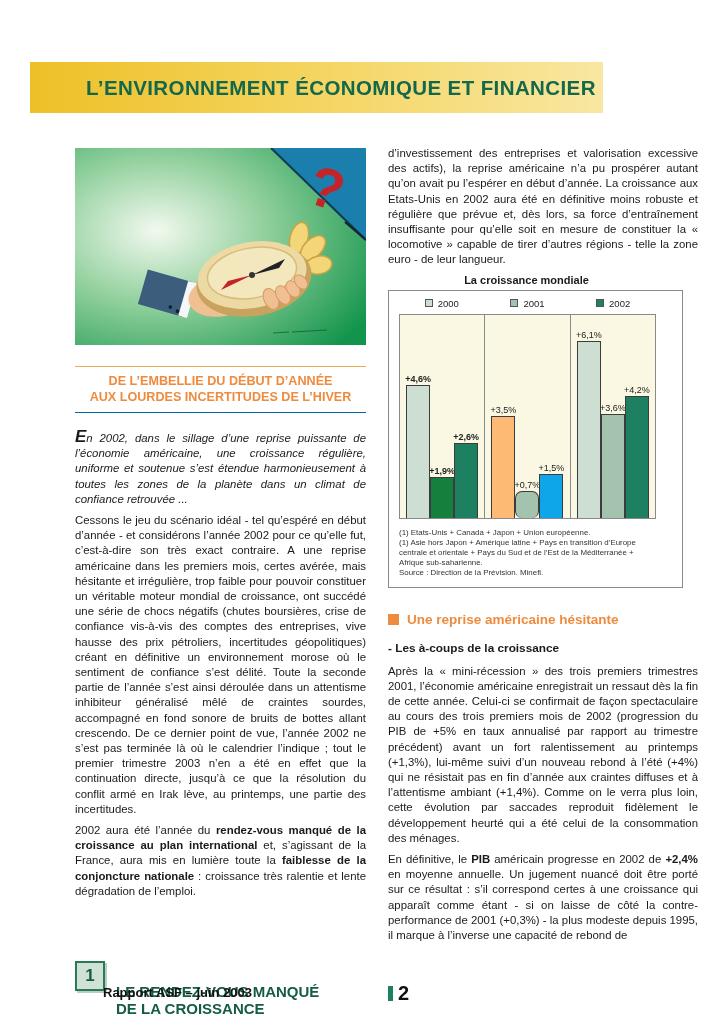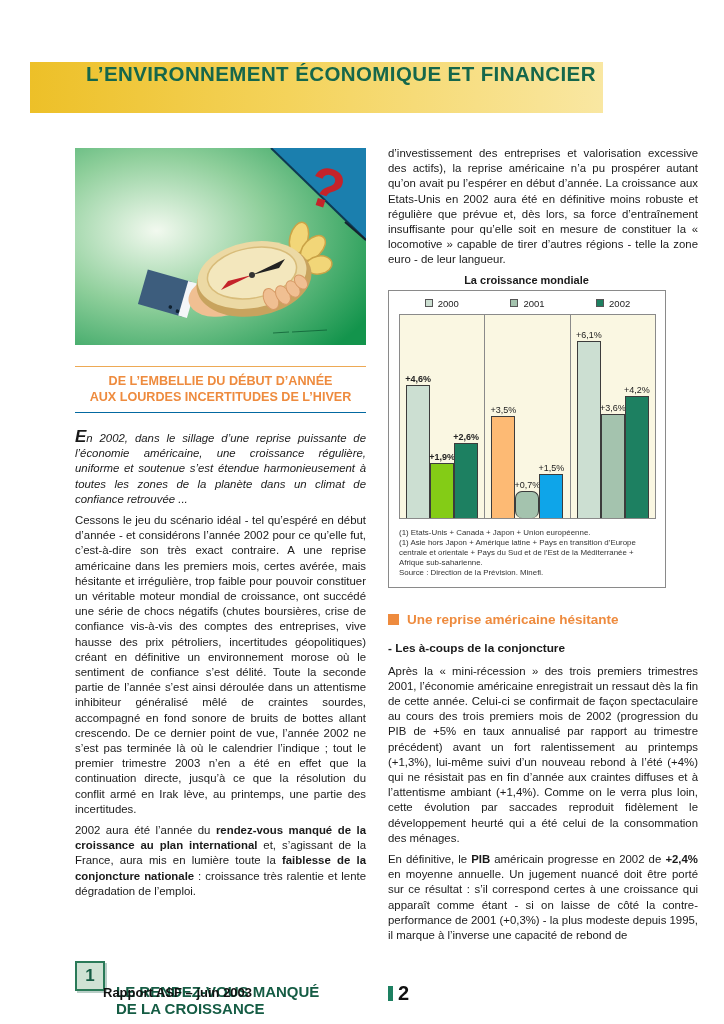--- a/index.html
+++ b/index.html
@@ -5,21 +5,21 @@
   html,body { margin:0; padding:0; background:#ffffff; }
   .page {
     position:relative; width:724px; height:1024px; background:#ffffff;
     font-family:"Liberation Sans", sans-serif; color:#1a1a1a; overflow:hidden;
   }
 
   
   .banner {
     position:absolute; left:30px; top:62px; width:573px; height:51px;
     background:linear-gradient(90deg,#edc028 0%,#f4d35b 45%,#f9e7a2 100%);
-    display:flex; 
+    display:flex; align-items:center;
   }
   .banner h1 { margin:0 0 0 56px; font-size:20.5px; font-weight:bold; color:#15674b; letter-spacing:0.4px; }
 
   
   .col-left  { position:absolute; left:75px;  top:148px; width:291px; }
   .col-right { position:absolute; left:388px; top:146px; width:310px; }
 
   p.body { margin:0 0 6px 0; font-size:11.4px; line-height:15.2px; text-align:justify; }
   .dropcap { font-size:17px; font-weight:bold; }
   .italic { font-style:italic; }
@@ -37,21 +37,21 @@
   .sec1 { margin-top:36px; display:flex; gap:11px; align-items:center; }
   .sec1-num {
     width:26px; height:26px; flex:0 0 26px; border:2px solid #2a7a58; background:#cfe2d4;
     color:#155c44; font-weight:bold; font-size:17px; display:flex; align-items:center; justify-content:center;
     box-shadow:2px 2px 0 rgba(23,92,68,0.30);
   }
   .sec1-title { color:#155c44; font-weight:bold; font-size:15px; line-height:17px;margin-top:48px; }
 
   
   .chart-title { width:277px; text-align:center; font-weight:bold; font-size:11px; margin:2px 0 4px; }
-  .chart-box { width:257px; border:1px solid #8a8a8a; padding:4px 9px 8px 10px; }
+  .chart-box { width:257px; border:1px solid #8a8a8a; padding:4px 26px 8px 10px; }
   .legend { display:flex; justify-content:space-around; padding:3px 0 5px; font-size:9.5px; color:#222; }
   .legend-item { display:flex; align-items:center; gap:5px; }
   .swatch { width:8px; height:8px; border:1px solid #555; box-sizing:border-box; }
   .plot { position:relative; height:205px; border:1px solid #8a8a8a; background:#faf7e2; display:flex; box-sizing:border-box; }
   .panel { flex:1; display:flex; align-items:flex-end; justify-content:center; }
   .panel + .panel { border-left:1px solid #8a8a8a; }
   .bar { position:relative; width:24px; border:1px solid #3c3c3c; border-bottom:none; box-sizing:border-box; }
   .bar-label {
     position:absolute; bottom:100%; left:50%; transform:translateX(-50%);
     margin-bottom:2px; font-size:9px; white-space:nowrap; color:#222;
@@ -170,21 +170,21 @@
           <span class="legend-item">
             <span class="swatch" style="background: rgb(29, 128, 97);"></span>
             <span>2002</span>
           </span>
         </div>
       <div class="plot">
           <div class="panel">
             <div class="bar" style="background: rgb(204, 223, 210); height: 133px;">
               <div class="bar-label" style="font-weight: bold;">+4,6%</div>
             </div>
-            <div class="bar" style="background: #84cc16; height: 55px;">
+            <div class="bar" style="background: #15803d; height: 41px;">
               <div class="bar-label" style="font-weight: bold;">+1,9%</div>
             </div>
             <div class="bar" style="background: rgb(29, 128, 97); height: 75px;">
               <div class="bar-label" style="font-weight: bold;">+2,6%</div>
             </div>
           </div>
           <div class="panel">
             <div class="bar" style="background: #fdba74; height: 102px;">
               <div class="bar-label">+3,5%</div>
             </div>
@@ -212,21 +212,21 @@
           <div>(1) Asie hors Japon + Amérique latine + Pays en transition d’Europe centrale et orientale + Pays du Sud et de l’Est de la Méditerranée + Afrique sub-saharienne.</div>
           <div>Source : Direction de la Prévision. Minefi.</div>
         </div>
     </div>
 
     <div class="sec-orange">
       <span class="sq"></span>
       <span>Une reprise américaine hésitante</span>
     </div>
 
-    <div class="subsec">- Les à-coups de la conjoncture</div>
+    <div class="subsec">- Les à-coups de la croissance</div>
 
     <p class="body">Après la « mini-récession » des trois premiers trimestres 2001, l’économie américaine enregistrait un ressaut dès la fin de cette année. Celui-ci se confirmait de façon spectaculaire au cours des trois premiers mois de 2002 (progression du PIB de +5% en taux annualisé par rapport au trimestre précédent) avant un fort ralentissement au printemps (+1,3%), lui-même suivi d’un nouveau rebond à l’été (+4%) qui ne résistait pas en fin d’année aux craintes diffuses et à l’attentisme ambiant (+1,4%). Comme on le verra plus loin, cette évolution par saccades reproduit fidèlement le développement heurté qui a été celui de la consommation des ménages.</p>
 
     <p class="body"><span>En définitive, le </span><span style="font-weight: bold;">PIB</span><span> américain progresse en 2002 de </span><span style="font-weight: bold;">+2,4%</span><span> en moyenne annuelle. Un jugement nuancé doit être porté sur ce résultat : s’il correspond certes à une croissance qui apparaît comme étant - si on laisse de côté la contre-performance de 2001 (+0,3%) - la plus modeste depuis 1995, il marque à l’inverse une capacité de rebond de</span></p>
   </div>
 
   <div class="footer-left">Rapport ASF – juin 2003</div>
   <div class="footer-page">
     <span class="page-bar"></span>
     <span class="page-num">2</span>

